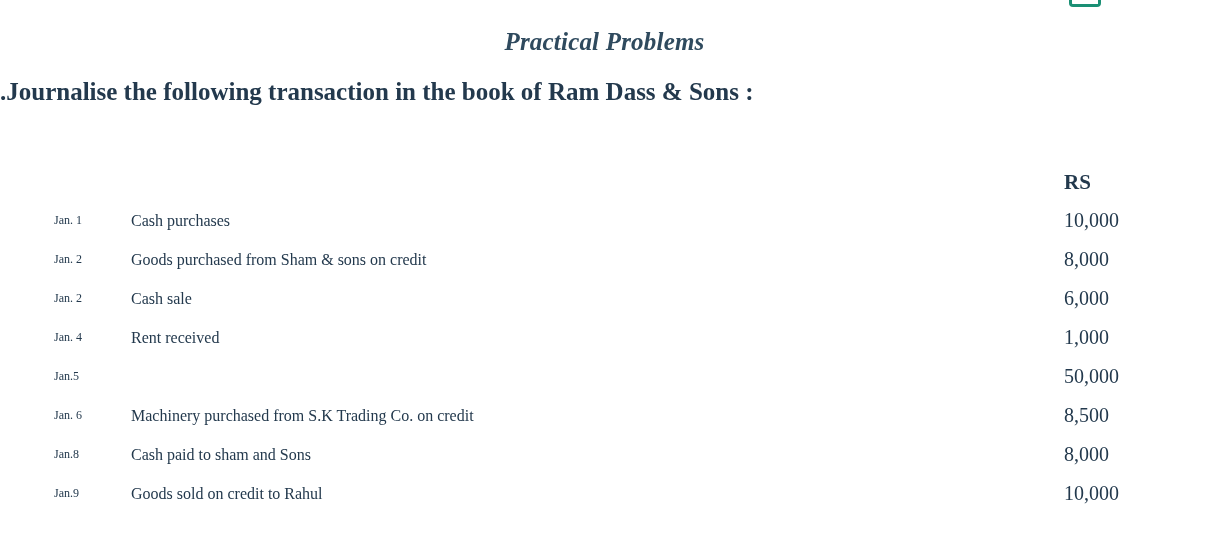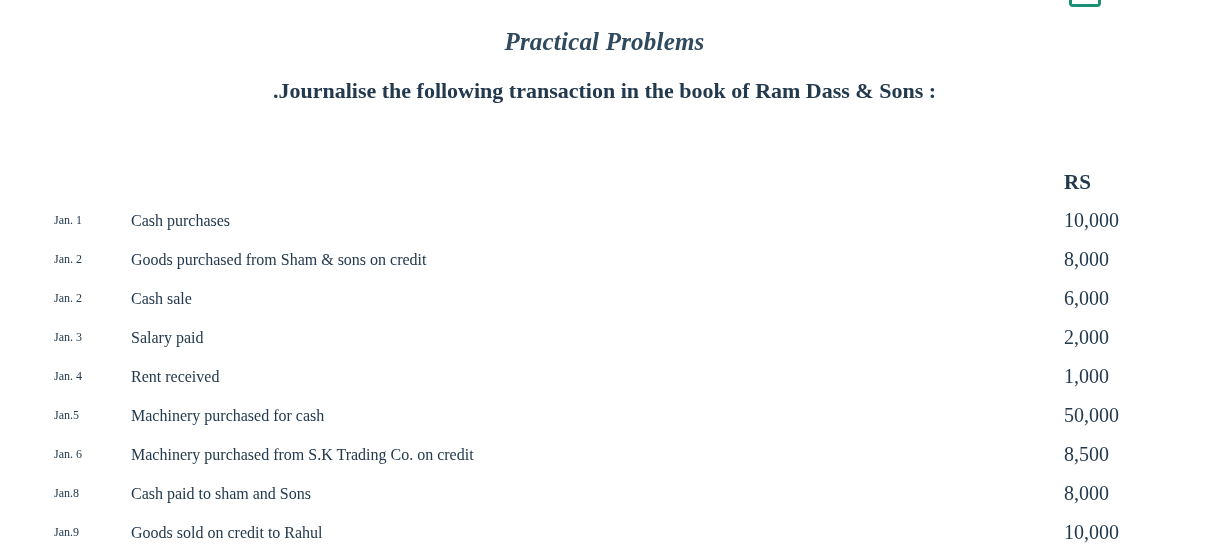--- a/index.html
+++ b/index.html
@@ -41,22 +41,22 @@
     font-weight: bold;
     font-style: italic;
     color: #2f4a5e;
     letter-spacing: 0.2px;
   }
   .doc-subtitle {
     position: absolute;
     top: 78px;
     left: 0;
     width: 1209px;
-    text-align: center;
-    font-size: 22px;
+    text-align: left;
+    font-size: 25px;
     font-weight: bold;
     color: #23394d;
   }
   .table {
     position: absolute;
     top: 163px;
     left: 0;
     width: 1209px;
   }
   .row {
@@ -138,35 +138,29 @@
       <span class="col-desc">Goods purchased from Sham &amp; sons on credit</span>
       <span class="col-amt">8,000</span>
     </div>
 
     <div class="row">
       <span class="col-date">Jan. 2</span>
       <span class="col-desc">Cash sale</span>
       <span class="col-amt">6,000</span>
     </div>
 
-    <div class="row">
-      <span class="col-date">Jan. 3</span>
-      <span class="col-desc">Salary paid</span>
-      <span class="col-amt">2,000</span>
-    </div>
 
     <div class="row">
       <span class="col-date">Jan. 4</span>
       <span class="col-desc">Rent received</span>
       <span class="col-amt">1,000</span>
     </div>
 
     <div class="row">
       <span class="col-date">Jan.5</span>
-      <span class="col-desc">Machinery purchased for cash</span>
       <span class="col-amt">50,000</span>
     </div>
 
     <div class="row">
       <span class="col-date">Jan. 6</span>
       <span class="col-desc">Machinery purchased from S.K Trading Co. on credit</span>
       <span class="col-amt">8,500</span>
     </div>
 
     <div class="row">

